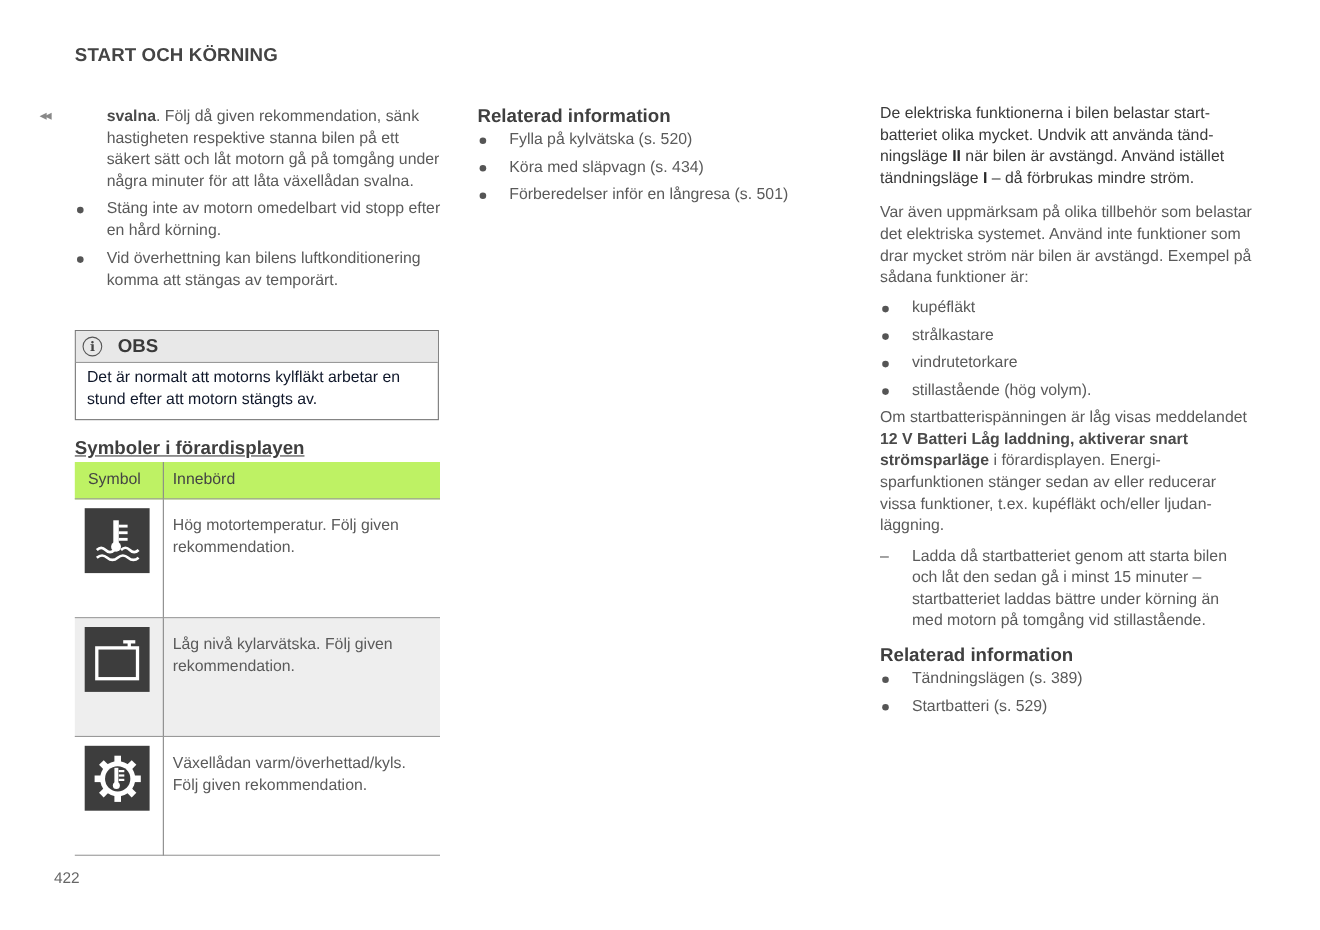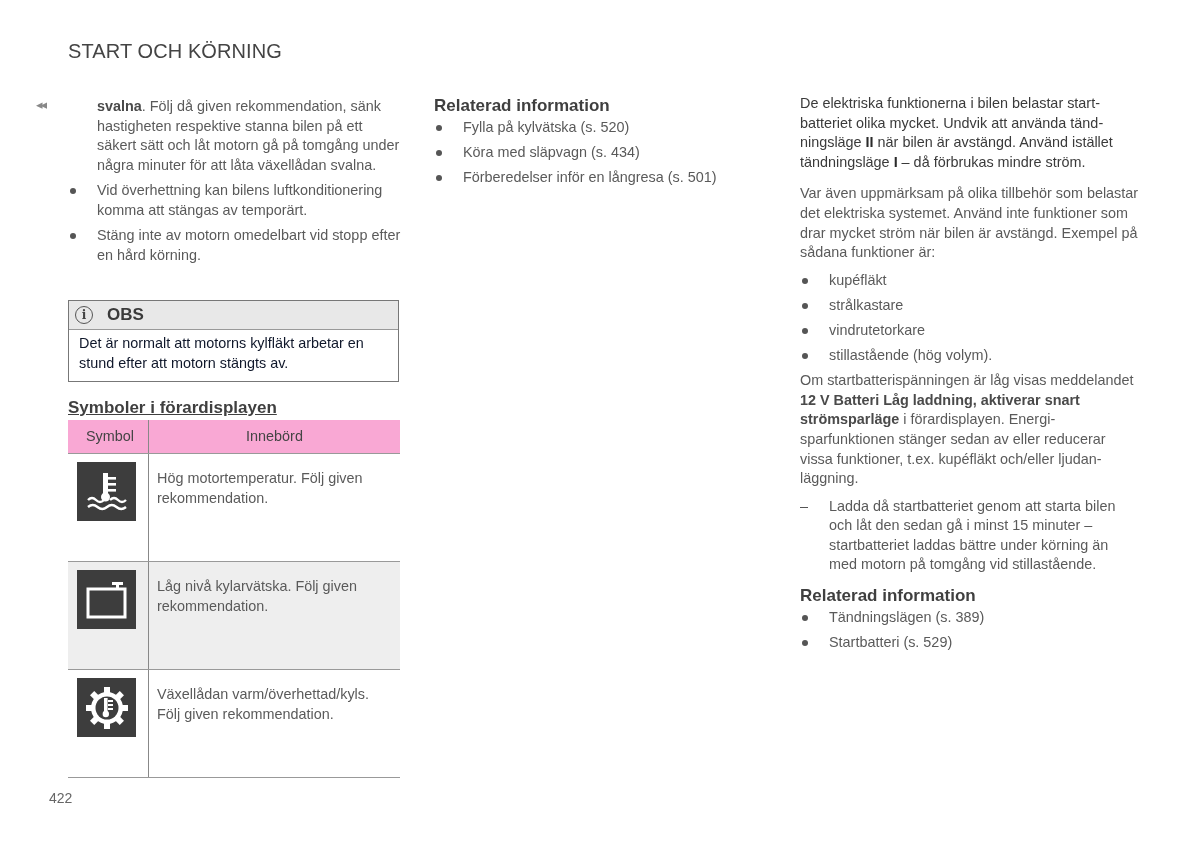--- a/index.html
+++ b/index.html
@@ -1,21 +1,21 @@
 <!DOCTYPE html>
 <html><head>
 <meta charset="utf-8">
 <style>
   html, body { margin:0; padding:0; }
   body {
     width:1200px; height:845px; background:#ffffff; position:relative; overflow:hidden;
     font-family: "Liberation Sans", sans-serif; color:#555555;
   }
   .abs { position:absolute; }
-  .header { left:68px; top:40px; font-size:20px; color:#444; letter-spacing:0.1px; }
+  .header { left:68px; top:40px; font-size:17px; color:#444; letter-spacing:0.1px;font-weight:bold; }
   .page-num { left:49px; top:790px; font-size:14px; color:#666; }
   .cont-mark { left:36px; top:97px; font-size:13px; color:#888; letter-spacing:-2px; }
 
   .col { position:absolute; font-size:14.4px; line-height:19.6px; color:#5a5a5a; }
   .col1 { left:68px; top:97px; width:335px; }
   .col2 { left:434px; top:96px; width:330px; }
   .col3 { left:800px; top:94px; width:340px; }
 
   .para-indent { padding-left:29px; margin:0; }
   .bold { font-weight:bold; color:#4a4a4a; }
@@ -28,42 +28,42 @@
   .h2 { font-size:19.5px; font-weight:bold; color:#2e2e2e; margin:0 0 2px 0; line-height:24px; }
 
   .note-box { position:absolute; left:68px; top:300px; width:331px; height:82px; border:1px solid #777; box-sizing:border-box; }
   .note-head { height:28px; background:#e8e8e8; border-bottom:1px solid #999; display:flex; align-items:center; padding-left:6px; }
   .note-icon { width:18px; height:18px; border:1.5px solid #555; border-radius:50%; box-sizing:border-box; display:flex; align-items:center; justify-content:center; font-family:"DejaVu Serif", serif; font-size:12px; color:#444; font-weight:bold; }
   .note-title { margin-left:14px; font-size:17px; font-weight:bold; color:#3a3a3a; }
   .note-body { padding:4px 10px; font-size:14.4px; line-height:19.6px; color:#0f172a; }
 
   .table-title { position:absolute; left:68px; top:398px;text-decoration:underline; }
   .sym-table { position:absolute; left:68px; top:420px; width:332px; border-collapse:collapse; font-size:14.4px; line-height:19.6px; }
-  .sym-table th { background:#f9a8d4; text-align:center; font-weight:normal; color:#444; height:33px; padding:0 8px; border-bottom:1px solid #999; font-size:14.4px; }
+  .sym-table th { background:#bef264; text-align:left; font-weight:normal; color:#444; height:33px; padding:0 8px; border-bottom:1px solid #999; font-size:14.4px; }
   .sym-table th.c1 { width:60px; padding-left:12px; border-right:1px solid #888; }
   .sym-table td { vertical-align:top; height:77px; border-bottom:1px solid #999; color:#5a5a5a; }
   .sym-table td.c1 { border-right:1px solid #888; padding:8px 0 0 9px; }
   .sym-table td.c2 { padding:15px 8px; }
   .sym-table tr.shaded td { background:#eeeeee;margin-top:36px; }
   .icon-box { width:59px; height:59px; background:#3d3d3d; display:flex; align-items:center; justify-content:center; }
 
   .dash-item { position:relative; padding-left:29px; }
   .dash-item .dash { position:absolute; left:0; top:0; color:#555; }
 </style>
 </head>
 <body>
 
 <div class="abs header">START OCH KÖRNING</div>
 <div class="abs cont-mark">◂◂</div>
 
 <div class="col col1">
   <p class="para-indent"><span class="bold">svalna</span><span>. Följ då given rekommendation, sänk hastigheten respektive stanna bilen på ett säkert sätt och låt motorn gå på tomgång under några minuter för att låta växellådan svalna.</span></p>
   <ul class="bullets" style="margin-top:6px;">
+    <li>Stäng inte av motorn omedelbart vid stopp efter en hård körning.</li>
     <li>Vid överhettning kan bilens luftkonditionering komma att stängas av temporärt.</li>
-    <li>Stäng inte av motorn omedelbart vid stopp efter en hård körning.</li>
   </ul>
 </div>
 
 <div class="note-box">
   <div class="note-head">
     <span class="note-icon">i</span>
     <span class="note-title">OBS</span>
   </div>
   <div class="note-body">Det är normalt att motorns kylfläkt arbetar en stund efter att motorn stängts av.</div>
 </div>

